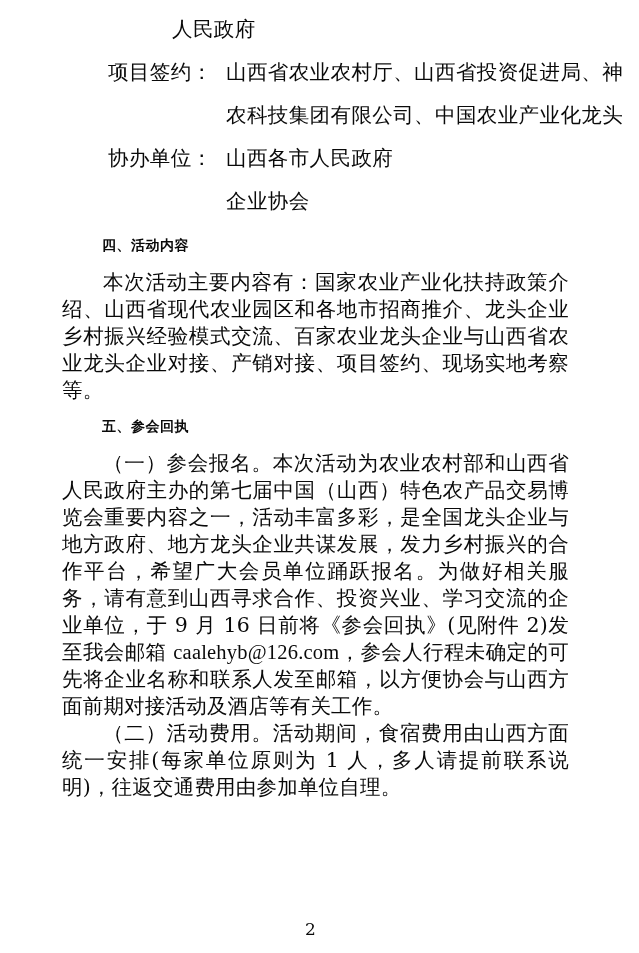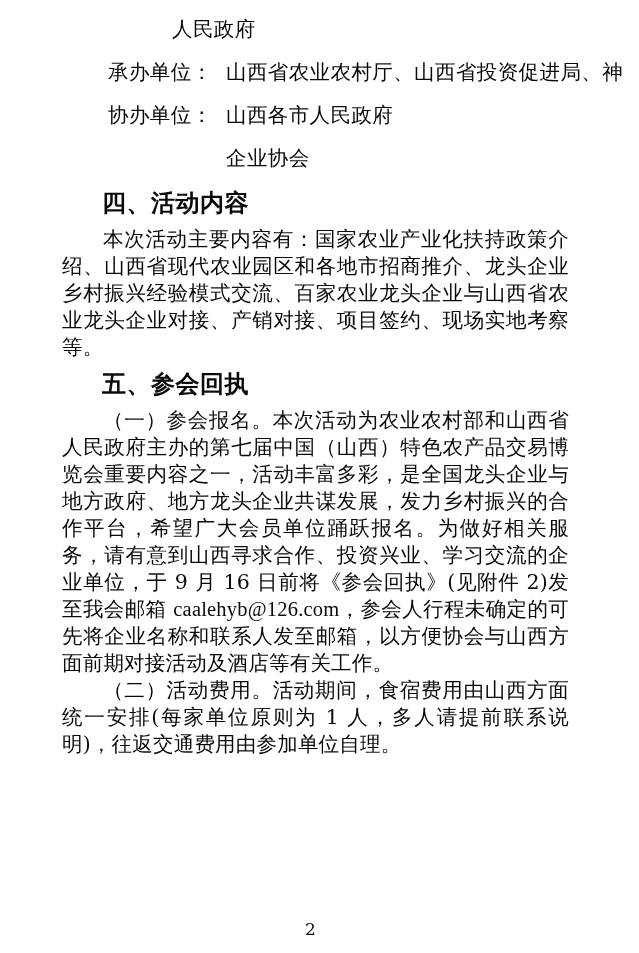--- a/index.html
+++ b/index.html
@@ -33,23 +33,23 @@
     display: inline-block;
     width: 118px;
   }
   .contact-row {
     padding-left: 46px;
   }
   .contact-cont {
     padding-left: 164px;
   }
   .heading {
-    font-family: Liberation Sans, sans-serif;
+    font-family: Liberation Serif, serif;
     font-weight: bold;
-    font-size: 24px;
+    font-size: 14px;
     line-height: 46px;
     letter-spacing: 0.5px;
     padding-left: 40px;
   }
   .para {
     font-size: 20.5px;
     line-height: 27px;
     letter-spacing: 0.2px;
     text-align: justify;
     text-justify: inter-ideograph;
@@ -77,21 +77,22 @@
   }
 </style>
 </head>
 <body>
 
 <div class="page">
 
   <div class="line first-line">人民政府</div>
 
   <div>
-    <div class="line contact-row"><span class="hang-label">承办单位：</span><span>山西省农业农村厅、山西省投资促进局、神</span></div>
+    <div class="line contact-row"><span class="hang-label">项目签约：</span><span>山西省农业农村厅、山西省投资促进局、神</span></div>
+    <div class="line contact-cont"><span>农科技集团有限公司、中国农业产业化龙头</span></div>
     <div class="line contact-row"><span class="hang-label">协办单位：</span><span>山西各市人民政府</span></div>
     <div class="line contact-cont"><span>企业协会</span></div>
   </div>
 
   <div class="heading">四、活动内容</div>
 
   <p class="para para-indent">本次活动主要内容有：国家农业产业化扶持政策介绍、山西省现代农业园区和各地市招商推介、龙头企业乡村振兴经验模式交流、百家农业龙头企业与山西省农业龙头企业对接、产销对接、项目签约、现场实地考察等。</p>
 
   <div class="heading">五、参会回执</div>
 

